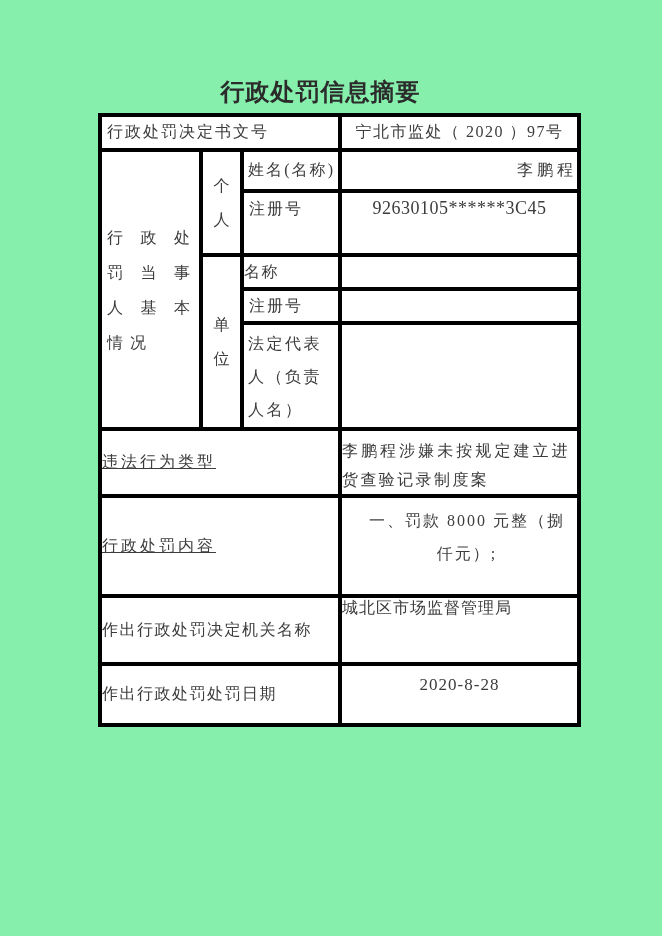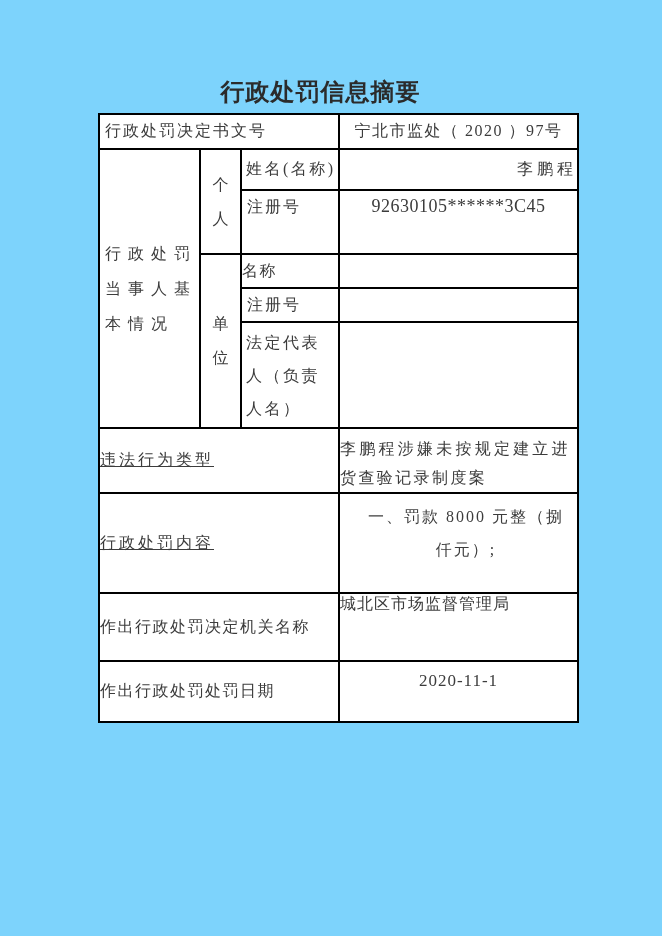--- a/index.html
+++ b/index.html
@@ -1,35 +1,35 @@
 <!DOCTYPE html>
 <html><head>
 <meta charset="utf-8">
 <style>
   html,body { margin:0; padding:0; background:#ffffff; }
   body {
     width:662px; height:936px; overflow:hidden; position:relative;
     font-family:"Liberation Serif","DejaVu Serif",serif;
     color:#3c3c3c;
   }
-  .page { position:absolute; inset:0; background:#7dd3fc; }
+  .page { position:absolute; inset:0; background:#86efac; }
 
   .doc-title {
     position:absolute; top:78px; left:81px; width:479px;
     text-align:center; font-size:24px; font-weight:bold;
     letter-spacing:1px; color:#2b2b2b; line-height:28px;
   }
 
   table.penalty {
     position:absolute; top:113px; left:98px;
     width:479px; border-collapse:collapse; table-layout:fixed;
     background:#ffffff;
   }
   td {
-    border:2px solid #000000;
+    border:4px solid #000000;
     font-size:16px; color:#3c3c3c;
     overflow:hidden; padding:0;
     vertical-align:middle;
   }
 
   
   .lab-left   { text-align:left; padding-left:5px; letter-spacing:2px; }
   .lab-center { text-align:left; letter-spacing:3px;text-decoration:underline; }
   .lab-center-tight { text-align:left; letter-spacing:1.5px; }
   .lab-just   { text-align:justify; text-align-last:justify; padding:0 5px 0 4px; }
@@ -118,18 +118,18 @@
       <td class="val-wrapc">一、罚款 8000 元整（捌仟元）;</td>
     </tr>
 
     <tr style="height:68px">
       <td colspan="3" class="lab-center-tight">作出行政处罚决定机关名称</td>
       <td class="val-top">城北区市场监督管理局</td>
     </tr>
 
     <tr style="height:61px">
       <td colspan="3" class="lab-center-tight">作出行政处罚处罚日期</td>
-      <td class="val-date">2020-11-1</td>
+      <td class="val-date">2020-8-28</td>
     </tr>
   </tbody>
     </table>
 
 </div>
 
 </body></html>

